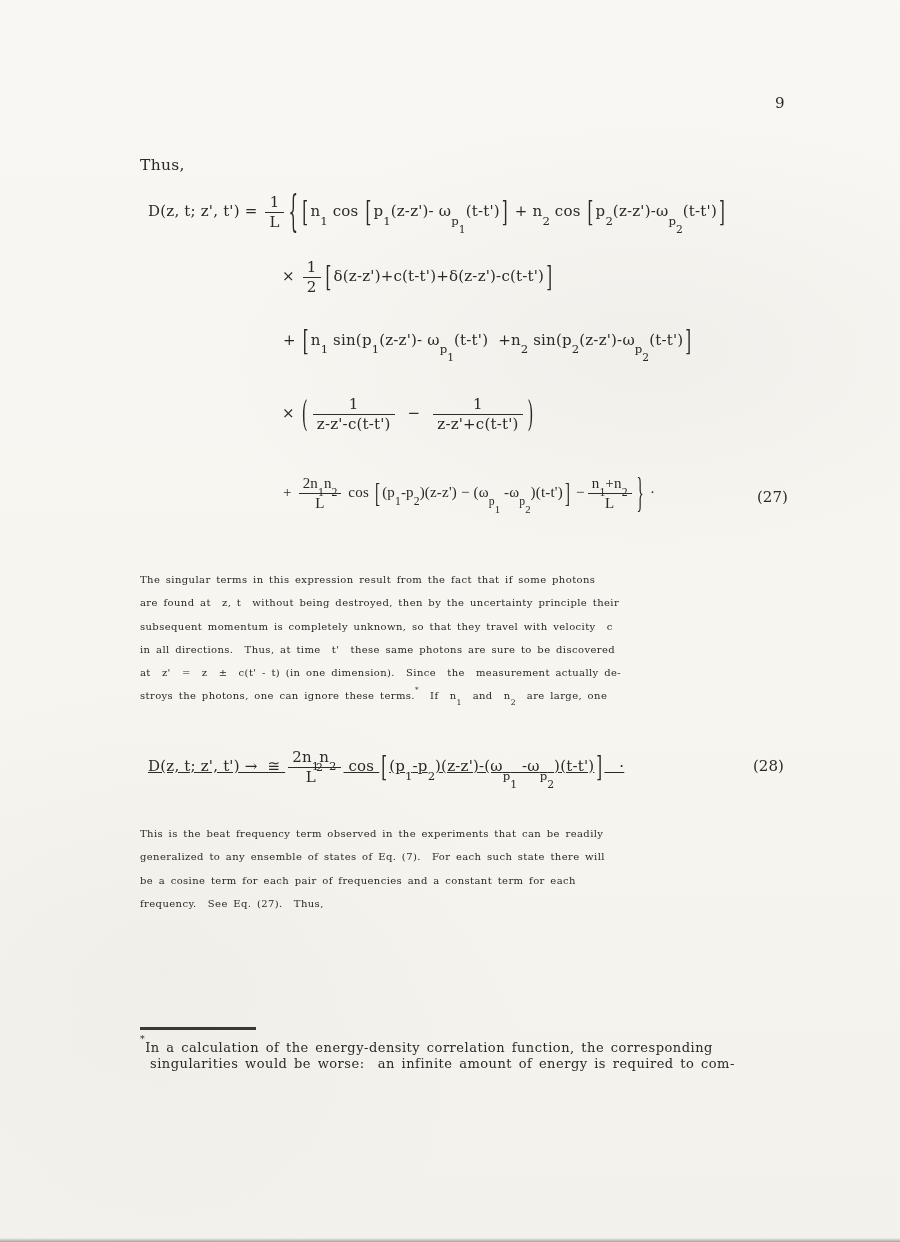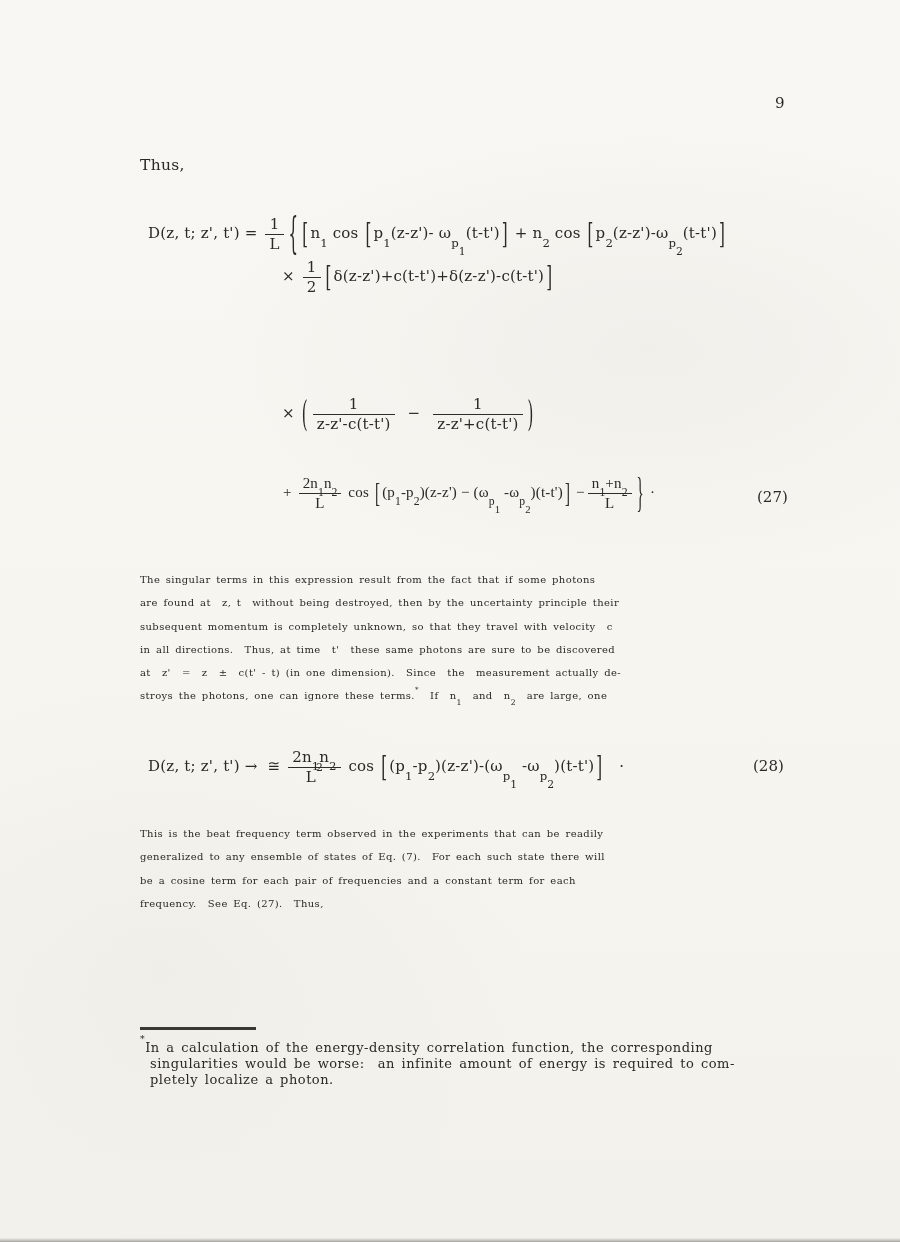--- a/index.html
+++ b/index.html
@@ -9,26 +9,26 @@
     color:var(--ink);
     font-family:"DejaVu Serif","DejaVu Sans",serif;
     background:
       radial-gradient(ellipse 620px 320px at 72% 28%, rgba(208,204,196,.16), transparent 70%),
       radial-gradient(ellipse 520px 420px at 18% 78%, rgba(214,211,203,.14), transparent 70%),
       linear-gradient(180deg,#f8f7f3 0%,#f6f5f0 55%,#f2f1eb 100%);
   }
   .pagenum{position:absolute;left:775px;top:94px;font-size:15px;}
   .thus{position:absolute;left:140px;top:156px;font-size:15.5px;letter-spacing:.3px;}
   .eqline{position:absolute;white-space:pre;font-size:15px;letter-spacing:.2px;}
-  .l1{left:148px;top:193px;margin-top:22px;}
+  .l1{left:148px;top:193px;}
   .l2{left:282px;top:258px;}
   .l3{left:283px;top:331px;}
   .l4{left:282px;top:395px;}
   .l5{left:283px;top:474px;font-family:Liberation Serif, serif;}
-  .e28{left:148px;top:748px;}
+  .e28{left:148px;top:748px;text-decoration:underline;}
   .eqnum{position:absolute;font-size:15px;}
   .n27{left:757px;top:488px;}
   .n28{left:753px;top:757px;}
   .para{position:absolute;font-size:10px;line-height:23.3px;letter-spacing:.4px;word-spacing:2px;}
   .p1{left:140px;top:568px;}
   .p2{left:140px;top:822px;}
   .pline{white-space:pre;}
   .fnrule{position:absolute;left:140px;top:1027px;width:116px;height:2.5px;background:#3a3835;}
   .footnote{position:absolute;left:140px;top:1040px;font-size:13px;line-height:16px;letter-spacing:.5px;word-spacing:2px;}
   .fnind{padding-left:10px;}
@@ -49,20 +49,21 @@
 <body>
 
 <div class="sheet">
 
   <div class="pagenum">9</div>
 
   <div class="thus">Thus,</div>
 
   <div class="eqline l1">D(z, t; z', t') = <span class="frac"><span class="fnum">1</span><span class="fden">L</span></span><span class="big s2">{</span><span class="big s1">[</span>n<sub>1</sub> cos <span class="big s1">[</span>p<sub>1</sub>(z-z')- ω<sub>p<sub>1</sub></sub>(t-t')<span class="big s1">]</span> + n<sub>2</sub> cos <span class="big s1">[</span>p<sub>2</sub>(z-z')-ω<sub>p<sub>2</sub></sub>(t-t')<span class="big s1">]</span></div>
   <div class="eqline l2">× <span class="frac"><span class="fnum">1</span><span class="fden">2</span></span><span class="big s1">[</span>δ(z-z')+c(t-t')+δ(z-z')-c(t-t')<span class="big s1">]</span></div>
+  <div class="eqline l3">+ <span class="big s1">[</span>n<sub>1</sub> sin(p<sub>1</sub>(z-z')- ω<sub>p<sub>1</sub></sub>(t-t')  +n<sub>2</sub> sin(p<sub>2</sub>(z-z')-ω<sub>p<sub>2</sub></sub>(t-t')<span class="big s1">]</span></div>
   <div class="eqline l4">× <span class="big s3">(</span><span class="frac"><span class="fnum">1</span><span class="fden">z-z'-c(t-t')</span></span>  −  <span class="frac"><span class="fnum">1</span><span class="fden">z-z'+c(t-t')</span></span><span class="big s3">)</span></div>
   <div class="eqline l5">+ <span class="frac"><span class="fnum">2n<sub>1</sub>n<sub>2</sub></span><span class="fden">L</span></span> cos <span class="big s1">[</span>(p<sub>1</sub>-p<sub>2</sub>)(z-z') − (ω<sub>p<sub>1</sub></sub> -ω<sub>p<sub>2</sub></sub>)(t-t')<span class="big s1">]</span> −<span class="frac"><span class="fnum">n<sub>1</sub>+n<sub>2</sub></span><span class="fden">L</span></span><span class="big s2">}</span> · </div>
   <div class="eqnum n27">(27)</div>
 
   <div class="para p1">
     <div class="pline">The singular terms in this expression result from the fact that if some photons</div>
     <div class="pline">are found at  z, t  without being destroyed, then by the uncertainty principle their</div>
     <div class="pline">subsequent momentum is completely unknown, so that they travel with velocity  c</div>
     <div class="pline">in all directions.  Thus, at time  t'  these same photons are sure to be discovered</div>
     <div class="pline">at  z'  =  z  ±  c(t' - t) (in one dimension).  Since  the  measurement actually de-</div>
@@ -77,17 +78,16 @@
     <div class="pline">generalized to any ensemble of states of Eq. (7).  For each such state there will</div>
     <div class="pline">be a cosine term for each pair of frequencies and a constant term for each</div>
     <div class="pline">frequency.  See Eq. (27).  Thus,</div>
   </div>
 
   <div class="fnrule"></div>
 
   <div class="footnote">
     <div class="pline"><sup>*</sup>In a calculation of the energy-density correlation function, the corresponding</div>
     <div class="pline fnind">singularities would be worse:  an infinite amount of energy is required to com-</div>
-    <div class="pline fnind">pletely localize a photon.</div>
   </div>
 
   <div class="bottom-edge"></div>
 </div>
 
 </body></html>

